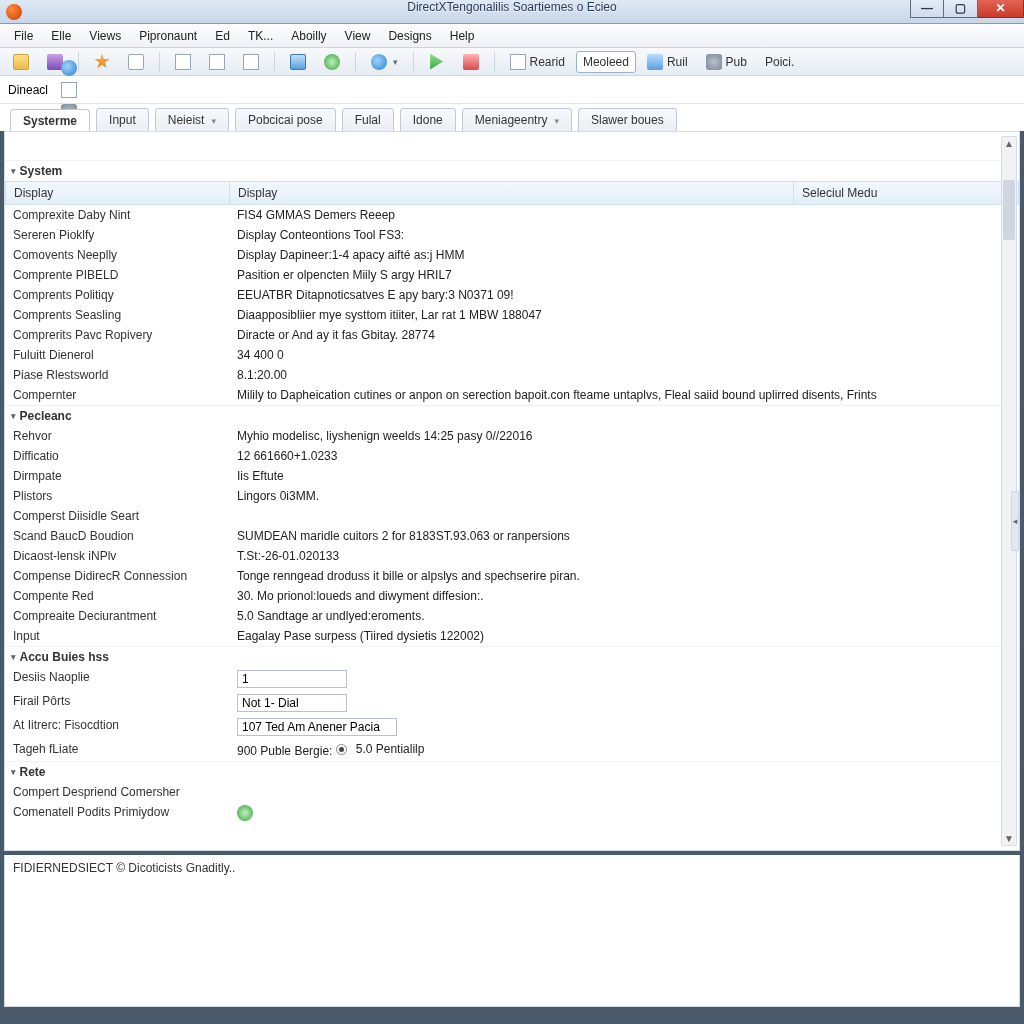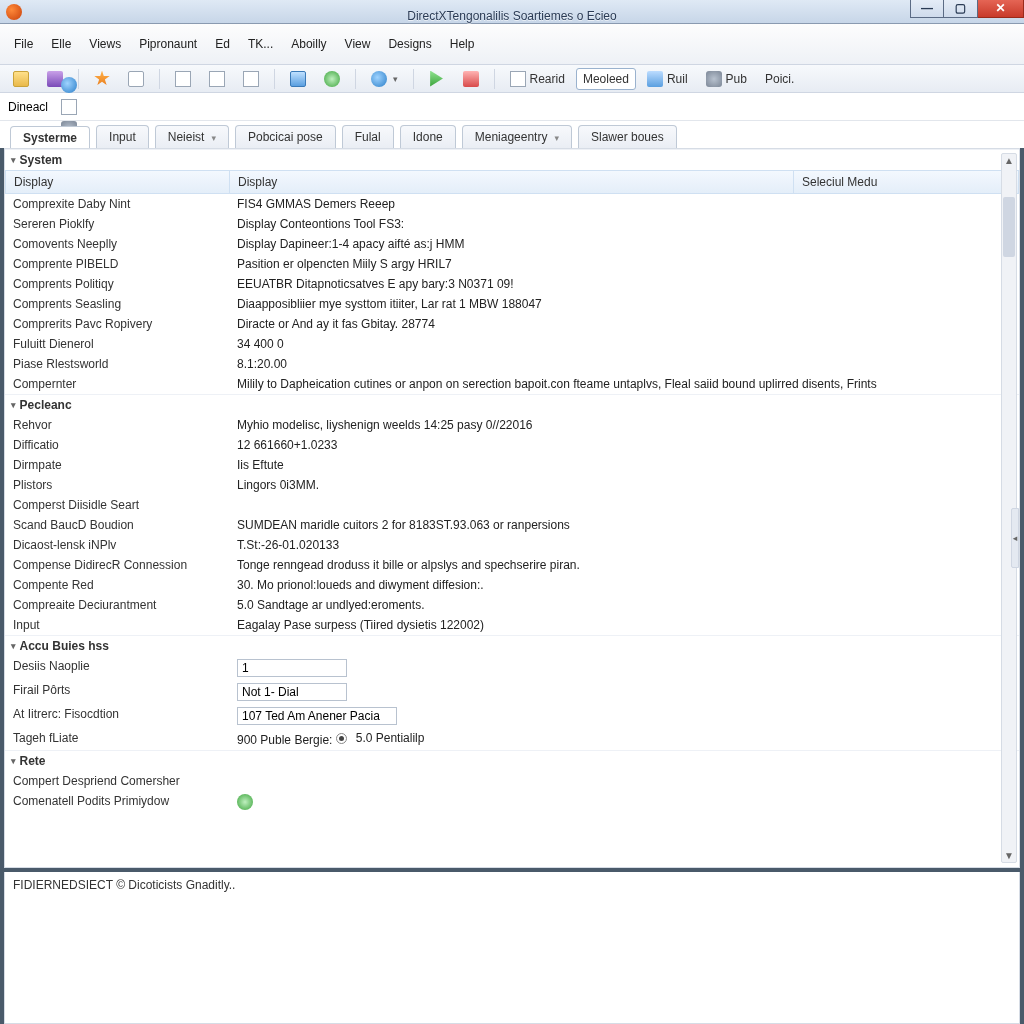--- a/index.html
+++ b/index.html
@@ -1,28 +1,28 @@
 <!DOCTYPE html>
 <html><head>
 <meta charset="utf-8">
 <style>
 * { box-sizing: border-box; margin: 0; padding: 0; font-family: "Segoe UI", Tahoma, sans-serif; font-size: 12px; }
 html, body { width: 1024px; height: 1024px; overflow: hidden; background: #4a5a6a; }
 
 
-.titlebar { height: 24px; background: linear-gradient(to bottom, #dfe9f5, #c7d6e8); display: flex; align-items: flex-end; justify-content: center; position: relative; border-bottom: 1px solid #8a9ab0; }
+.titlebar { height: 24px; background: linear-gradient(to bottom, #dfe9f5, #c7d6e8); display: flex; align-items: flex-start; justify-content: center; position: relative; border-bottom: 1px solid #8a9ab0; }
 .titlebar .app-icon { position: absolute; left: 6px; top: 4px; width: 16px; height: 16px; border-radius: 50%; background: radial-gradient(circle at 35% 35%, #ff8a3a, #c9400a); }
 .titlebar .title-text { color: #2a3b55; font-weight: 500; text-shadow: 0 1px 0 rgba(255,255,255,.6); }
 .win-controls { position: absolute; right: 0; top: -2px; display: flex; }
 .win-btn { width: 34px; height: 20px; border: 1px solid #5b6b85; border-top: none; background: linear-gradient(#e7eef8,#cfdbec); color:#2a3b55; display:flex;align-items:center;justify-content:center; font-weight:bold; }
 .win-btn.close { background: linear-gradient(#e86a5a,#c83a2a); color:#fff; border-color:#9a2a1a; width: 46px; }
 .win-btn + .win-btn { border-left: none; }
 
 
-.menubar { height: 41px; background: linear-gradient(#fdfdfd,#eef1f6); border-bottom: 1px solid #cfd6e2; display: flex; align-items: center; padding: 0 6px; gap: 2px; }
+.menubar { height: 24px; background: linear-gradient(#fdfdfd,#eef1f6); border-bottom: 1px solid #cfd6e2; display: flex; align-items: center; padding: 0 6px; gap: 2px; }
 .menu-item { padding: 3px 8px; border-radius: 3px; color: #222; }
 
 
 .toolbar { height: 28px; background: linear-gradient(#f7f9fc,#e7ecf3); border-bottom: 1px solid #cfd6e2; display:flex; align-items:center; padding: 0 6px; gap: 4px; }
 .toolbar .sep { width:1px; height:20px; background:#cfd6e2; margin:0 4px; }
 .tb-btn { min-width: 24px; height: 22px; padding: 0 6px; border: 1px solid transparent; border-radius: 3px; display:flex; align-items:center; gap:4px; background:transparent; color:#333; }
 .tb-btn.active { border-color:#9ab2ce; background:#fff; }
 .tb-icon { width:16px; height:16px; display:inline-block; }
 .dd-arrow::after { content:"▾"; font-size:9px; color:#666; margin-left:2px; }
 
@@ -44,21 +44,21 @@
 .toolbar2 { height: 28px; display:flex; align-items:center; gap:6px; padding:0 8px; background:#fff; border-bottom:1px solid #e2e6ec; }
 
 
 .tabs-row { display:flex; align-items:flex-end; gap:6px; padding: 4px 10px 0; background:#fff; }
 .tab { padding:4px 12px; border:1px solid #bfc9d6; border-bottom:none; border-radius:4px 4px 0 0; background:linear-gradient(#f7f9fc,#eaeef4); color:#333; display:flex;align-items:center;gap:4px; }
 .tab.active { background:#fff; font-weight:600; position:relative; top:1px; }
 .tab .dd::after{content:"▾";font-size:9px;color:#888;margin-left:3px}
 
 
 .panel-wrap { background:#fff; border:1px solid #d6dce5; margin:0 4px 4px; height: 720px; display:flex; position:relative; }
-.grid-area { flex:1; overflow:hidden; position:relative; }
+.grid-area { flex:1; overflow:hidden; position:relative;margin-top:28px; }
 .grid-scroll { position:absolute; right:2px; top:4px; bottom:4px; width:16px; background:#f0f2f6; border:1px solid #d6dce5; border-radius:2px; display:flex;flex-direction:column;align-items:center; }
 .grid-scroll .thumb{width:12px;height:60px;background:#cfd6e2;border-radius:2px;margin-top:30px}
 .grid-scroll .arrow{font-size:10px;color:#666;padding:1px}
 .coll-handle{position:absolute;right:0;top:50%;width:8px;height:60px;background:#e4e9f1;border:1px solid #cfd6e2;border-radius:2px 0 0 2px;display:flex;align-items:center;justify-content:center;font-size:9px;color:#666}
 
 
 .cat-header { padding:3px 6px; font-weight:600; color:#333; display:flex;align-items:center;gap:4px; border-top:1px solid #eef1f6; }
 .cat-header::before{content:"▾";font-size:9px;color:#666}
 .col-header { display:flex; background:linear-gradient(#f3f8fe,#e4eef9); border:1px solid #cfe0f2; }
 .col-header .c{padding:4px 8px;font-weight:400;color:#333}

